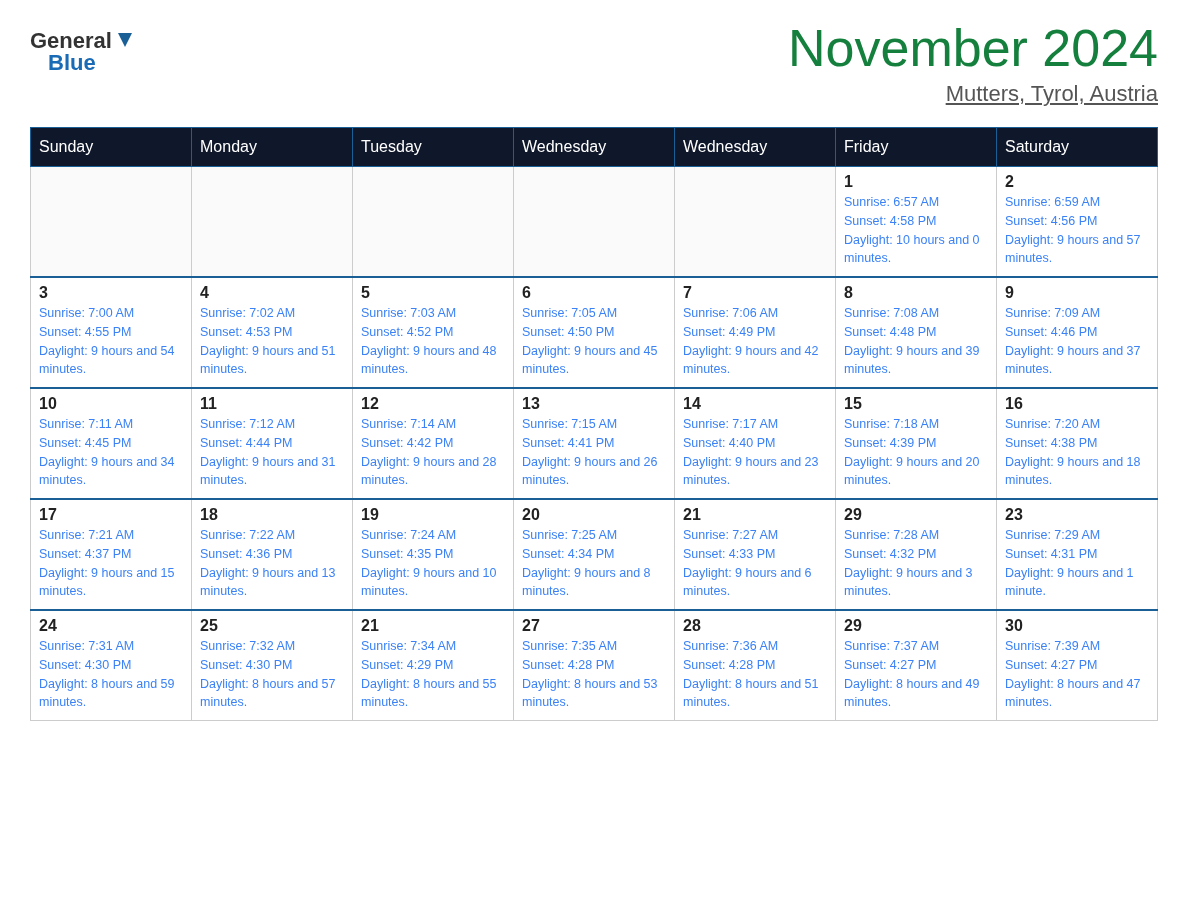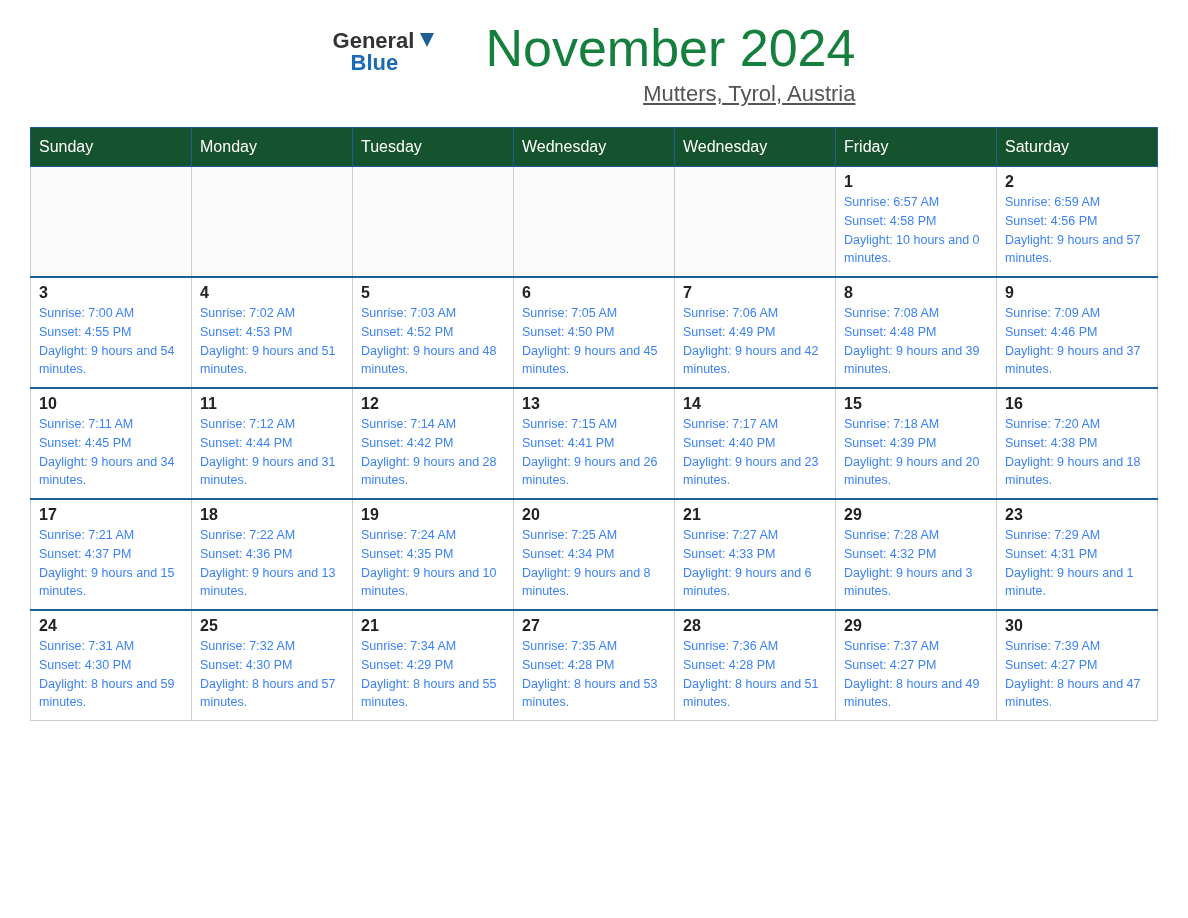--- a/index.html
+++ b/index.html
@@ -5,21 +5,21 @@
     * { box-sizing: border-box; margin: 0; padding: 0; }
     body {
       font-family: Arial, sans-serif;
       background: #fff;
       padding: 20px 30px;
       width: 1188px;
       min-height: 918px;
     }
     .header {
       display: flex;
-      justify-content: center;
+      justify-content: space-between;
       align-items: flex-start;
       margin-bottom: 20px;
       gap: 47px;
     }
     .logo {
       display: flex;
       flex-direction: column;
       align-items: flex-start;
       padding-top: 10px;
     }
@@ -50,21 +50,21 @@
       font-size: 22px;
       color: #555;
       margin-top: 4px;
       text-decoration: underline;
     }
     .calendar {
       width: 100%;
       border-collapse: collapse;
     }
     .calendar th {
-      background: #14532d;
+      background: #0f172a;
       color: #fff;
       font-size: 16px;
       font-weight: normal;
       padding: 10px 8px;
       text-align: left;
       border: 1px solid #1a5f96;
     }
     .calendar td {
       vertical-align: top;
       padding: 6px 8px 8px 8px;

